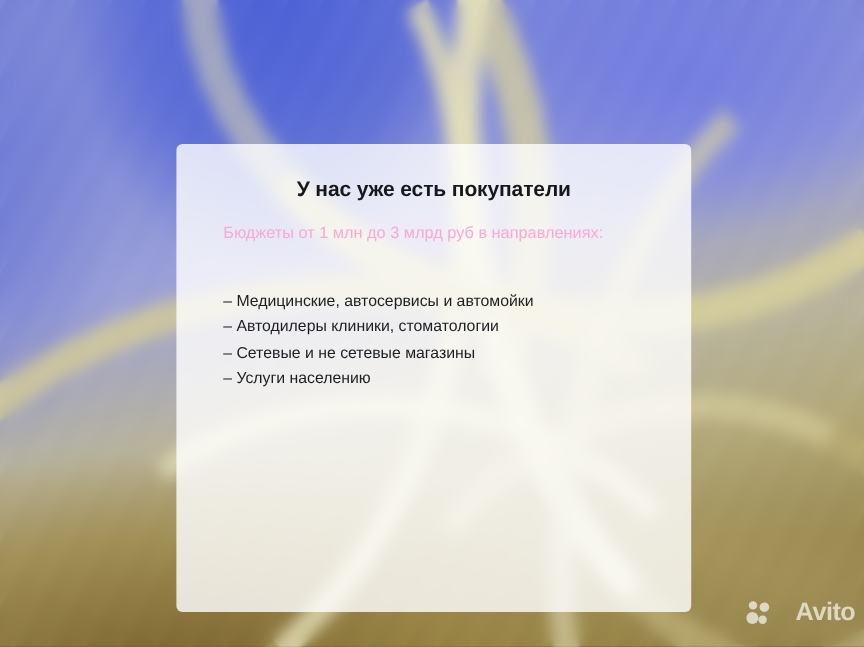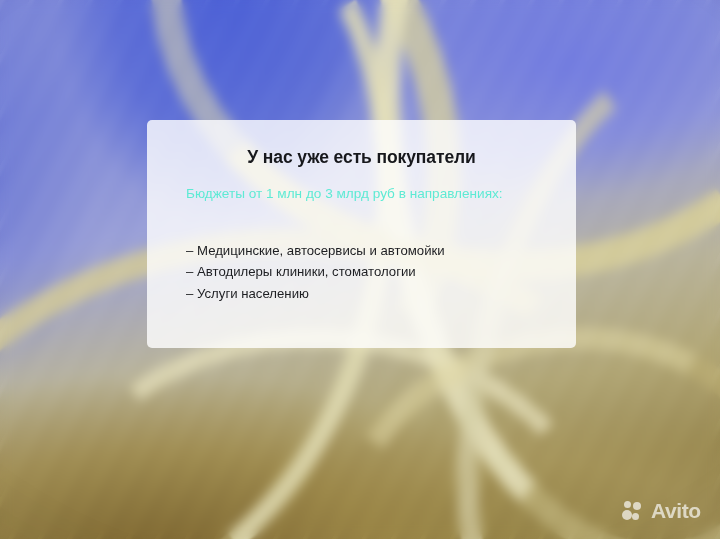--- a/index.html
+++ b/index.html
@@ -143,21 +143,21 @@
     inset: 0;
     background: radial-gradient(ellipse 120% 110% at 50% 45%, rgba(0,0,0,0) 55%, rgba(0,0,0,0.10) 100%);
   }
 
   
   .card {
     position: absolute;
     left: 147px;
     top: 120px;
     width: 429px;
-    height: 228px;
+    height: 390px;
     background: rgba(255,255,255,0.80);
     border-radius: 5px;
     box-sizing: border-box;
     padding: 0;
   }
   .card-title {
     position: absolute;
     left: 0;
     right: 0;
     top: 27px;
@@ -167,21 +167,21 @@
     color: #17181c;
     letter-spacing: -0.1px;
   }
   .intro {
     position: absolute;
     left: 39px;
     right: 34px;
     top: 64px;
     font-size: 13.6px;
     line-height: 19px;
-    color: #5eead4;
+    color: #f9a8d4;
   }
   .bullets {
     position: absolute;
     left: 39px;
     right: 20px;
     top: 120px;
     margin: 0;
     padding: 0;
     list-style: none;
   }
@@ -196,21 +196,21 @@
     min-width: 11px;
   }
 
   
   .watermark {
     position: absolute;
     left: 622px;
     top: 500px;
     display: flex;
     align-items: center;
-    gap: 8px;
+    gap: 20px;
     opacity: 0.72;
   }
   .wm-mark {
     position: relative;
     width: 21px;
     height: 21px;
     flex: none;
   }
   .wm-mark i {
     position: absolute;
@@ -255,20 +255,21 @@
   </div>
 
   <div class="card">
     <div class="card-title">У нас уже есть покупатели</div>
 
     <div class="intro">Бюджеты от 1 млн до 3 млрд руб в направлениях:</div>
 
     <ul class="bullets">
       <li><span class="dash">–</span><span>Медицинские, автосервисы и автомойки</span></li>
       <li><span class="dash">–</span><span>Автодилеры клиники, стоматологии</span></li>
+      <li><span class="dash">–</span><span>Сетевые и не сетевые магазины</span></li>
       <li><span class="dash">–</span><span>Услуги населению</span></li>
     </ul>
   </div>
 
   <div class="watermark">
     <span class="wm-mark">
       <i class="wm-d1"></i>
         <i class="wm-d2"></i>
         <i class="wm-d3"></i>
         <i class="wm-d4"></i>

